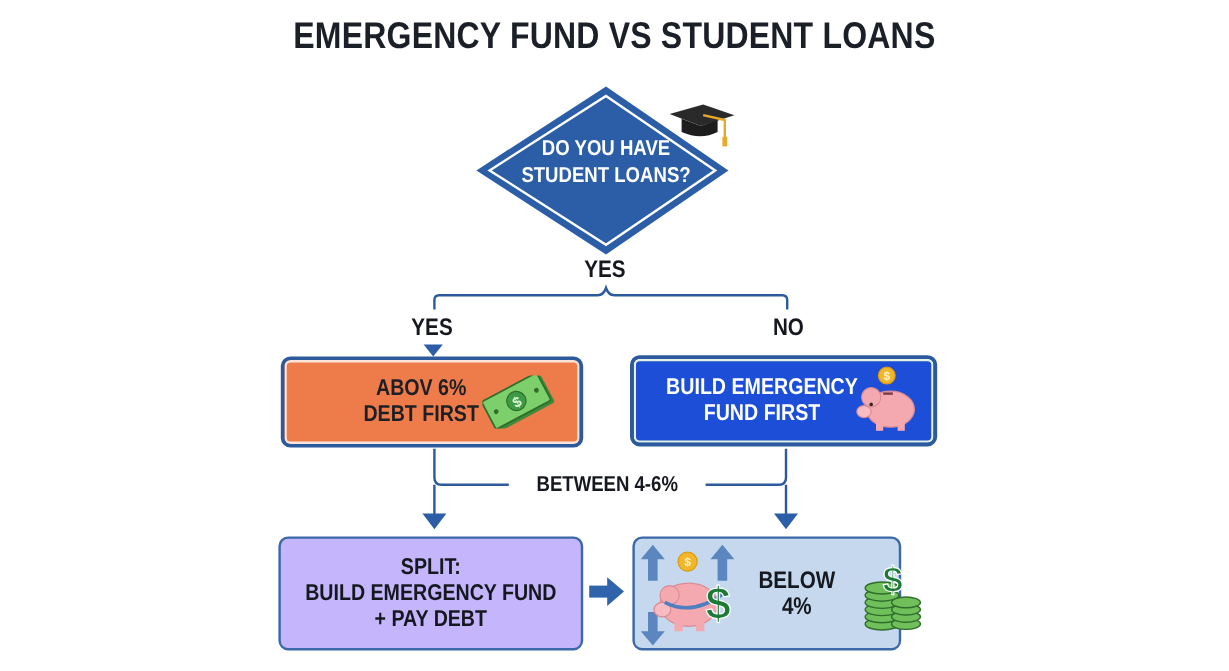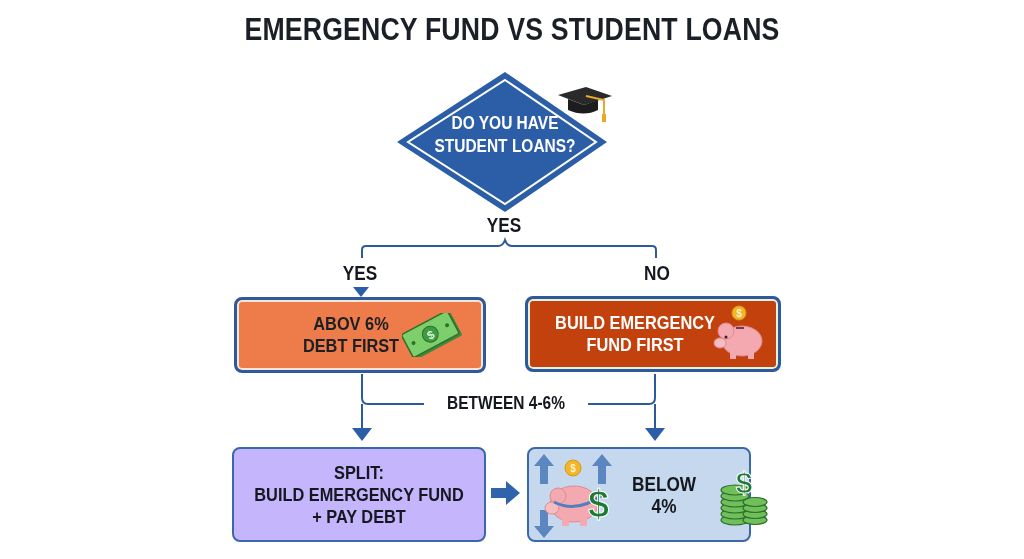--- a/index.html
+++ b/index.html
@@ -25,21 +25,21 @@
   .box {
     position: absolute; box-sizing: border-box; border-radius: 8px;
     display: flex; align-items: center;
   }
   .box .txt {
     font-weight: 700; font-size: 19px; line-height: 22px; text-align: center;
     transform: scaleX(0.86);
   }
   .box-orange { left: 234px; top: 297px; width: 252px; height: 76px; background: #ee7c4a;
     border: 3px solid #2d5a9c; box-shadow: inset 0 0 0 2px #fbe5da; }
-  .box-green { left: 525px; top: 296px; width: 256px; height: 76px; background: #c2410c;
+  .box-green { left: 525px; top: 296px; width: 256px; height: 76px; background: #1d4ed8;
     border: 3px solid #2d5a9c; box-shadow: inset 0 0 0 2px #e2f2dd; }
   .box-split { left: 232px; top: 447px; width: 254px; height: 95px; background: #c4b5fd;
     border: 2px solid #3a68a8; }
   .box-below { left: 527px; top: 447px; width: 224px; height: 95px; background: #c6d8ee;
     border: 2px solid #3a68a8; }
   .icon { position: absolute; }
 </style>
 </head>
 <body>
 

